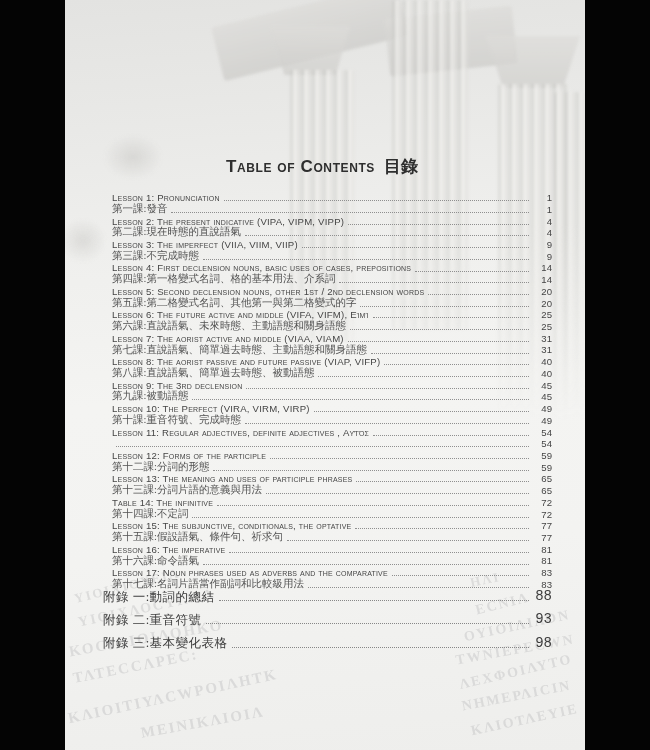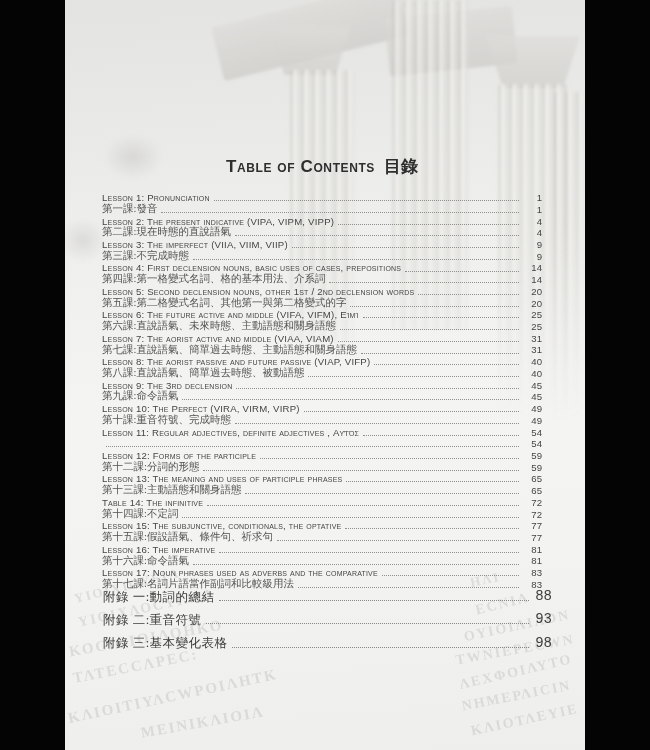--- a/index.html
+++ b/index.html
@@ -59,21 +59,21 @@
     text-align:center;line-height:22px;color:#2e2e2e;white-space:nowrap;
   }
   .title-en{
     font-variant:small-caps;font-weight:bold;font-size:17px;letter-spacing:.6px;
   }
   .title-zh{
     font-weight:bold;font-size:17px;margin-left:9px;
     font-family:"Liberation Serif","DejaVu Serif",serif;
   }
   
-  .toc{position:absolute;left:37px;top:191px;width:440px;}
+  .toc{position:absolute;left:47px;top:191px;width:440px;}
   .appendix{position:absolute;left:38px;top:580px;width:449px;}
   .toc-row{display:flex;align-items:flex-end;height:11.72px;}
   .app-row{display:flex;align-items:flex-end;height:23.2px;}
   .label{white-space:nowrap;line-height:1;}
   .row-en .label{
     font-size:9.6px;font-variant:small-caps;letter-spacing:.2px;color:#454545;
   }
   .row-zh .label{
     font-size:10.5px;color:#525252;
     font-family:"Liberation Serif","DejaVu Serif",serif;
@@ -209,21 +209,21 @@
         <span class="label">第八課:直說語氣、簡單過去時態、被動語態</span>
         <span class="leader"></span>
         <span class="pno">40</span>
       </div>
       <div class="toc-row row-en">
         <span class="label">Lesson 9: The 3rd declension</span>
         <span class="leader"></span>
         <span class="pno">45</span>
       </div>
       <div class="toc-row row-zh">
-        <span class="label">第九課:命令語氣</span>
+        <span class="label">第九課:被動語態</span>
         <span class="leader"></span>
         <span class="pno">45</span>
       </div>
       <div class="toc-row row-en">
         <span class="label">Lesson 10: The Perfect (VIRA, VIRM, VIRP)</span>
         <span class="leader"></span>
         <span class="pno">49</span>
       </div>
       <div class="toc-row row-zh">
         <span class="label">第十課:重音符號、完成時態</span>
@@ -248,21 +248,21 @@
         <span class="label">第十二課:分詞的形態</span>
         <span class="leader"></span>
         <span class="pno">59</span>
       </div>
       <div class="toc-row row-en">
         <span class="label">Lesson 13: The meaning and uses of participle phrases</span>
         <span class="leader"></span>
         <span class="pno">65</span>
       </div>
       <div class="toc-row row-zh">
-        <span class="label">第十三課:主動語態和關身語態</span>
+        <span class="label">第十三課:分詞片語的意義與用法</span>
         <span class="leader"></span>
         <span class="pno">65</span>
       </div>
       <div class="toc-row row-en">
         <span class="label">Table 14: The infinitive</span>
         <span class="leader"></span>
         <span class="pno">72</span>
       </div>
       <div class="toc-row row-zh">
         <span class="label">第十四課:不定詞</span>

